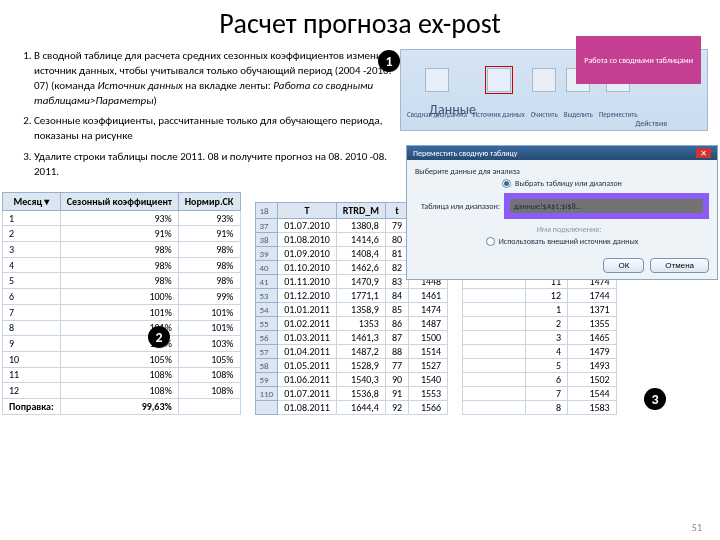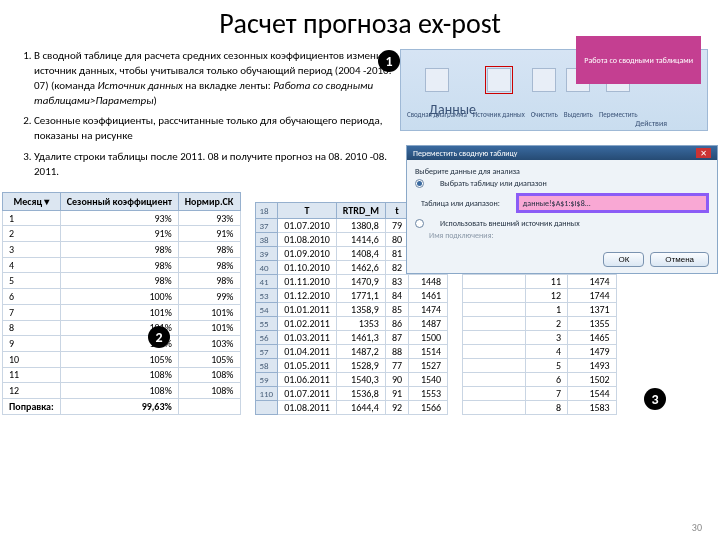--- a/index.html
+++ b/index.html
@@ -19,22 +19,22 @@
   .ribbon .grp.red .ico { outline:1.5px solid #c00; outline-offset:1px; }
   .ribbon .lbl { font-size:7px; line-height:1; text-align:center; white-space:nowrap; }
   .ribbon .grpfoot { position:absolute; bottom:12px; left:28px; font-size:14px; }
   .ribbon .grpfoot2 { position:absolute; bottom:2px; right:40px; font-size:8px; }
 
   
   .dialog { position:absolute; top:96px; left:6px; right:0; width:312px; background:#eef3f8; border:1px solid #8aa8c8; font-size:8px; color:#1d2b3c; }
   .dialog .dlgtitle { background:linear-gradient(#3a6aa0,#264b74); color:#fff; padding:2px 6px; display:flex; }
   .dialog .dlgtitle span:last-child { margin-left:auto; background:#c33; padding:0 4px; }
   .dialog .body { padding:6px 8px; }
-  .dialog .field { border:3px solid #8b5cf6; background:#f9a8d4; padding:2px 4px; margin:3px 0; display:block; width:100%; }
-  .dialog label { display:flex; gap:16px; align-items:center; margin:2px 0; }
+  .dialog .field { border:6px solid #8b5cf6; background:#737373; padding:2px 4px; margin:3px 0; display:block; width:100%; }
+  .dialog label { display:flex; gap:4px; align-items:center; margin:2px 0;justify-content:center; }
   .dialog .btnrow { display:flex; gap:6px; justify-content:flex-end; padding:4px 8px 6px; }
   .dialog button { font-size:8px; padding:2px 14px; border:1px solid #7a93b0; background:linear-gradient(#fafcff,#dbe7f3); border-radius:4px; }
   .radio, .cb { width:9px; height:9px; border:1px solid #6b85a3; background:#fff; display:inline-block; border-radius:50%; }
   .radio.on::after { content:""; display:block; width:5px; height:5px; background:#3a6aa0; border-radius:50%; margin:1px; }
 
   
   .tables { display:flex; gap:14px; padding:2px 6px 0 2px; margin-top:4px; }
   .tbl { font-size:10px; border-collapse:collapse; }
   .tbl th { background:#dce6f1; border:1px solid #96b0ce; padding:1px 6px; font-weight:600; text-align:center; font-size:10px; white-space:nowrap; }
   .tbl td { border:1px solid #c9d5e3; padding:0 6px; text-align:right; font-size:10px; white-space:nowrap; }
@@ -98,26 +98,26 @@
       <div class="body">
         <div>Выберите данные для анализа</div>
         <label>
             <span class="radio on"></span>
             <span>Выбрать таблицу или диапазон</span>
           </label>
         <label>
           <span style="margin-left:6px">Таблица или диапазон:</span>
           <span class="field" style="flex:1">данные!$A$1:$I$8...</span>
         </label>
+        <label style="margin-left:14px;color:#8a98a8">
+            <span>Имя подключения:</span>
+          </label>
         <label>
             <span class="radio"></span>
             <span>Использовать внешний источник данных</span>
-          </label>
-        <label style="margin-left:14px;color:#8a98a8">
-            <span>Имя подключения:</span>
           </label>
       </div>
       <div class="btnrow">
         <button>ОК</button>
         <button>Отмена</button>
       </div>
     </div>
   </div>
 </div>
 
@@ -398,13 +398,13 @@
           <tr>
             <td class="l"></td>
             <td>8</td>
             <td>1583</td>
           </tr>
         </tbody>
   </table>
   </div>
 </div>
 
-<div class="pgnum">30</div>
+<div class="pgnum">51</div>
 
 </body></html>

